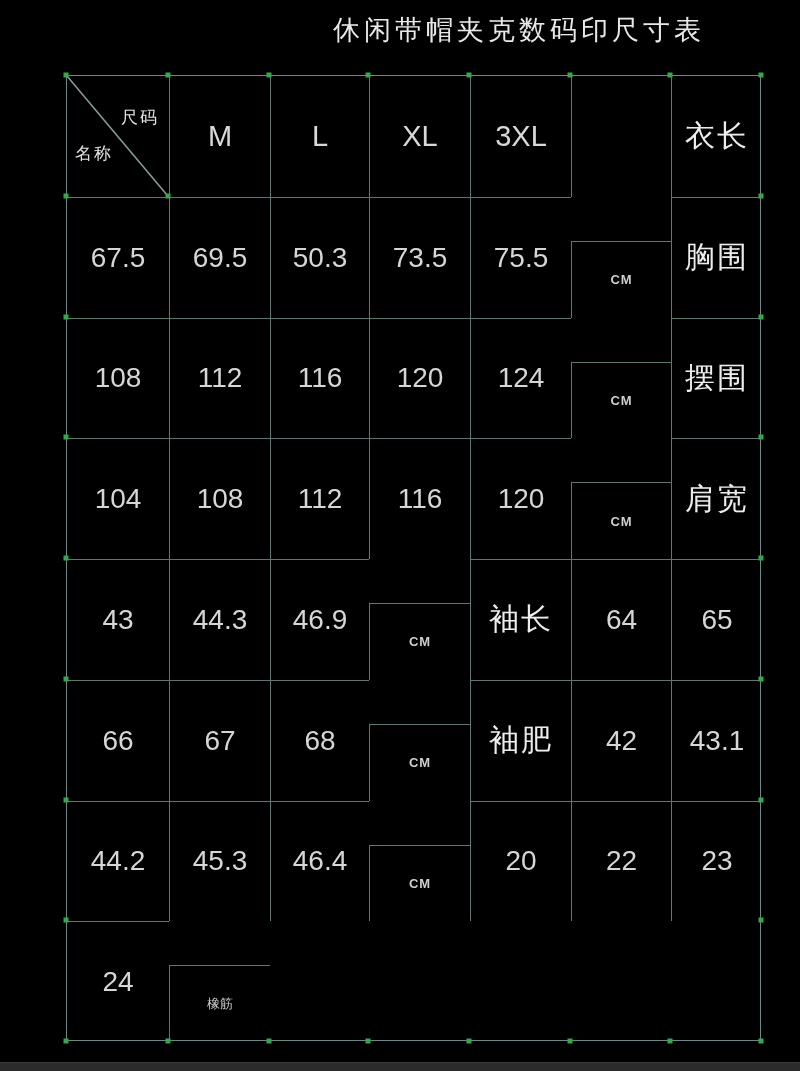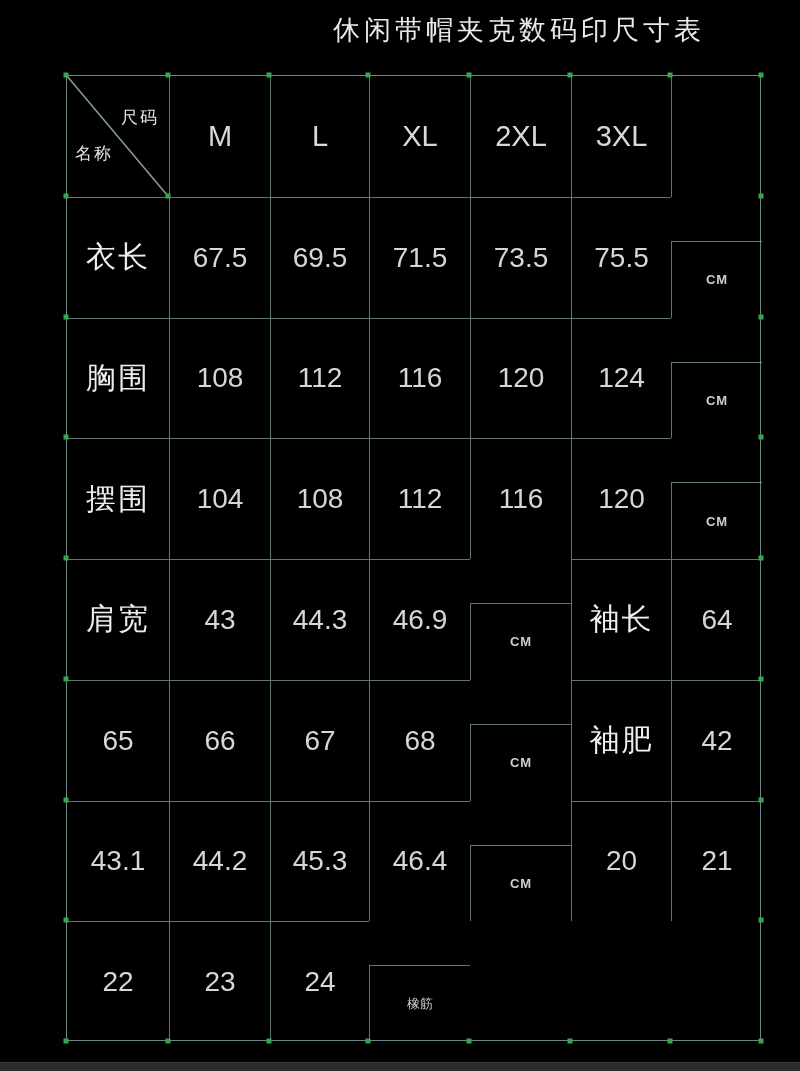--- a/index.html
+++ b/index.html
@@ -72,28 +72,27 @@
     <div class="cell corner">
       <svg width="100" height="119" viewBox="0 0 100 119">
         <line x1="0" y1="0" x2="100" y2="119" stroke="rgba(170,195,195,0.8)" stroke-width="1.5"></line>
       </svg>
       <span class="tr">尺码</span>
       <span class="bl">名称</span>
     </div>
     <div class="cell size-head">M</div>
     <div class="cell size-head">L</div>
     <div class="cell size-head">XL</div>
-    <div class="cell size-head">2XL</div>
     <div class="cell size-head">3XL</div>
     <div class="cell"></div>
 
     <div class="cell row-label">衣长</div>
     <div class="cell">67.5</div>
     <div class="cell">69.5</div>
-    <div class="cell">71.5</div>
+    <div class="cell">50.3</div>
     <div class="cell">73.5</div>
     <div class="cell">75.5</div>
     <div class="cell unit">CM</div>
 
     <div class="cell row-label">胸围</div>
     <div class="cell">108</div>
     <div class="cell">112</div>
     <div class="cell">116</div>
     <div class="cell">120</div>
     <div class="cell">124</div>
@@ -123,21 +122,20 @@
 
     <div class="cell row-label">袖肥</div>
     <div class="cell">42</div>
     <div class="cell">43.1</div>
     <div class="cell">44.2</div>
     <div class="cell">45.3</div>
     <div class="cell">46.4</div>
     <div class="cell unit">CM</div>
 
     <div class="cell">20</div>
-    <div class="cell">21</div>
     <div class="cell">22</div>
     <div class="cell">23</div>
     <div class="cell">24</div>
     <div class="cell unit unit-cjk">橡筋</div>
 
   </div>
 
   <div class="dot-layer" id="dot-layer">
       <div class="dot" style="left: 0px; top: 0px; background: rgb(53, 167, 79);"></div>
       <div class="dot" style="left: 0px; top: 966px; background: rgb(53, 167, 79);"></div>

